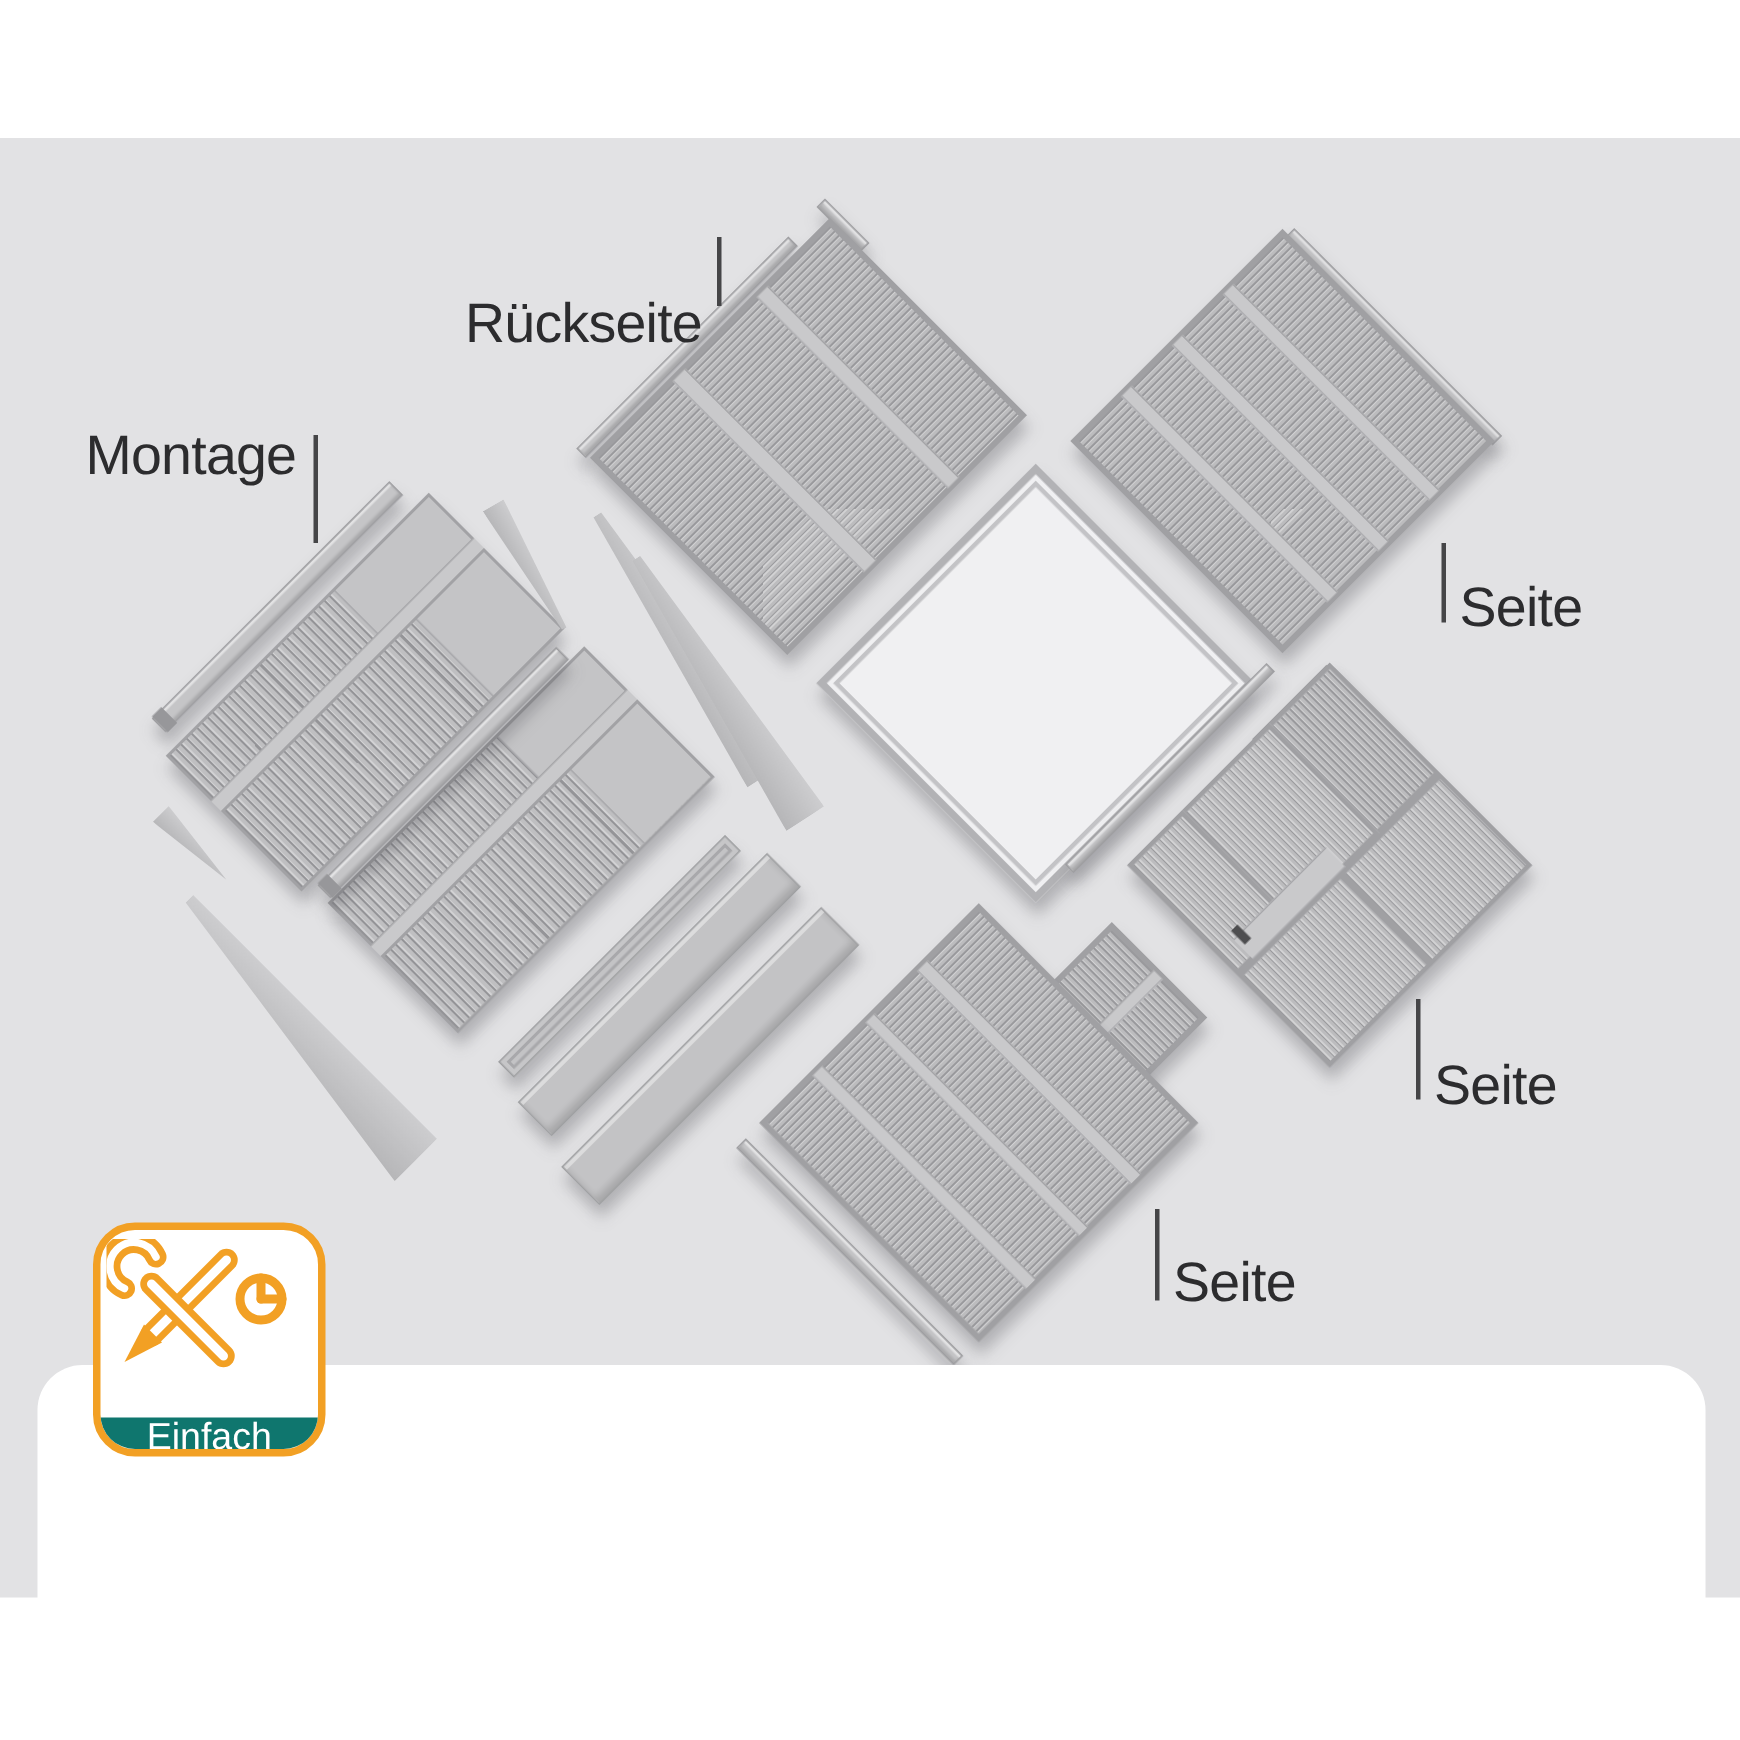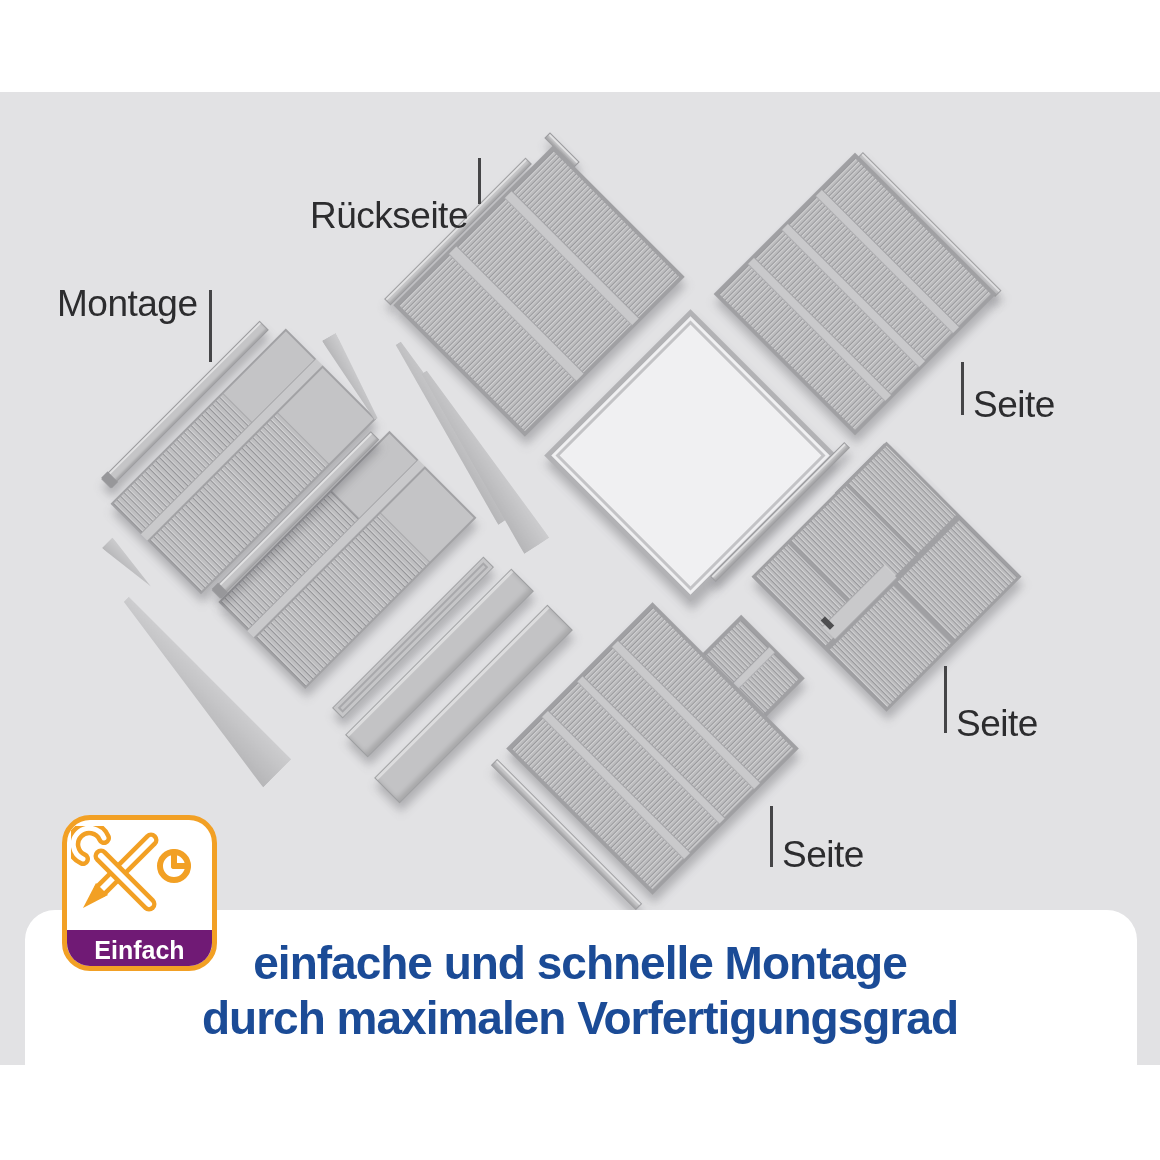--- a/index.html
+++ b/index.html
@@ -48,22 +48,22 @@
   .leader{position:absolute;width:3px;background:#454547;}
   .lbl{position:absolute;font-size:37px;color:#2c2c2e;white-space:nowrap;letter-spacing:-0.5px;}
 
   .bottom-panel{position:absolute;left:25px;top:910px;width:1112px;height:250px;
     background:#ffffff;border-radius:30px 30px 0 0;}
   .caption{position:absolute;left:0;width:1160px;top:936px;text-align:center;
     color:#1b4b96;font-size:46px;font-weight:600;line-height:55px;letter-spacing:-1px;}
 
   .badge{position:absolute;left:62px;top:815px;width:145px;height:146px;background:#ffffff;
     border:5px solid #f2a024;border-radius:28px;overflow:hidden;}
-  .badge-band{position:absolute;left:-5px;right:-5px;bottom:-5px;height:41px;background:#701a75;
-    color:#ffffff;font-weight:700;font-size:25px;display:flex;align-items:center;justify-content:center;}
+  .badge-band{position:absolute;left:-5px;right:-5px;bottom:-5px;height:26px;background:#0f766e;
+    color:#ffffff;font-weight:400;font-size:25px;display:flex;align-items:center;justify-content:center;}
   .badge-icon{position:absolute;left:4px;top:6px;}
 </style>
 </head>
 <body>
 
 <div class="stage">
   <div class="graybg"></div>
 
   <div class="pc rail cap shm45" style="left:73px;top:398px;width:224px;height:13px;transform:rotate(-45deg);"></div>
 
@@ -160,24 +160,20 @@
   <div class="lbl" style="left:973px;top:384px;">Seite</div>
 
 
   <div class="leader" style="left:944px;top:666px;height:67px;"></div>
   <div class="lbl" style="left:956px;top:703px;">Seite</div>
 
   <div class="leader" style="left:770px;top:806px;height:61px;"></div>
   <div class="lbl" style="left:782px;top:834px;">Seite</div>
 
   <div class="bottom-panel"></div>
-  <div class="caption">
-    <div>einfache und schnelle Montage</div>
-    <div>durch maximalen Vorfertigungsgrad</div>
-  </div>
 
   <div class="badge">
     <svg class="badge-icon" width="128" height="96" viewBox="0 0 128 96">
 
       <line x1="80" y1="14" x2="30" y2="64" stroke="#f2a024" stroke-width="15" stroke-linecap="round"></line>
       <line x1="80" y1="14" x2="30" y2="64" stroke="#ffffff" stroke-width="6" stroke-linecap="round"></line>
       <polygon points="25,57 37,69 12,82" fill="#f2a024"></polygon>
 
       <path d="M12 33 A16 16 0 1 1 33 12" fill="none" stroke="#f2a024" stroke-width="14" stroke-linecap="round"></path>
       <path d="M12 33 A16 16 0 1 1 33 12" fill="none" stroke="#ffffff" stroke-width="5" stroke-linecap="round"></path>

